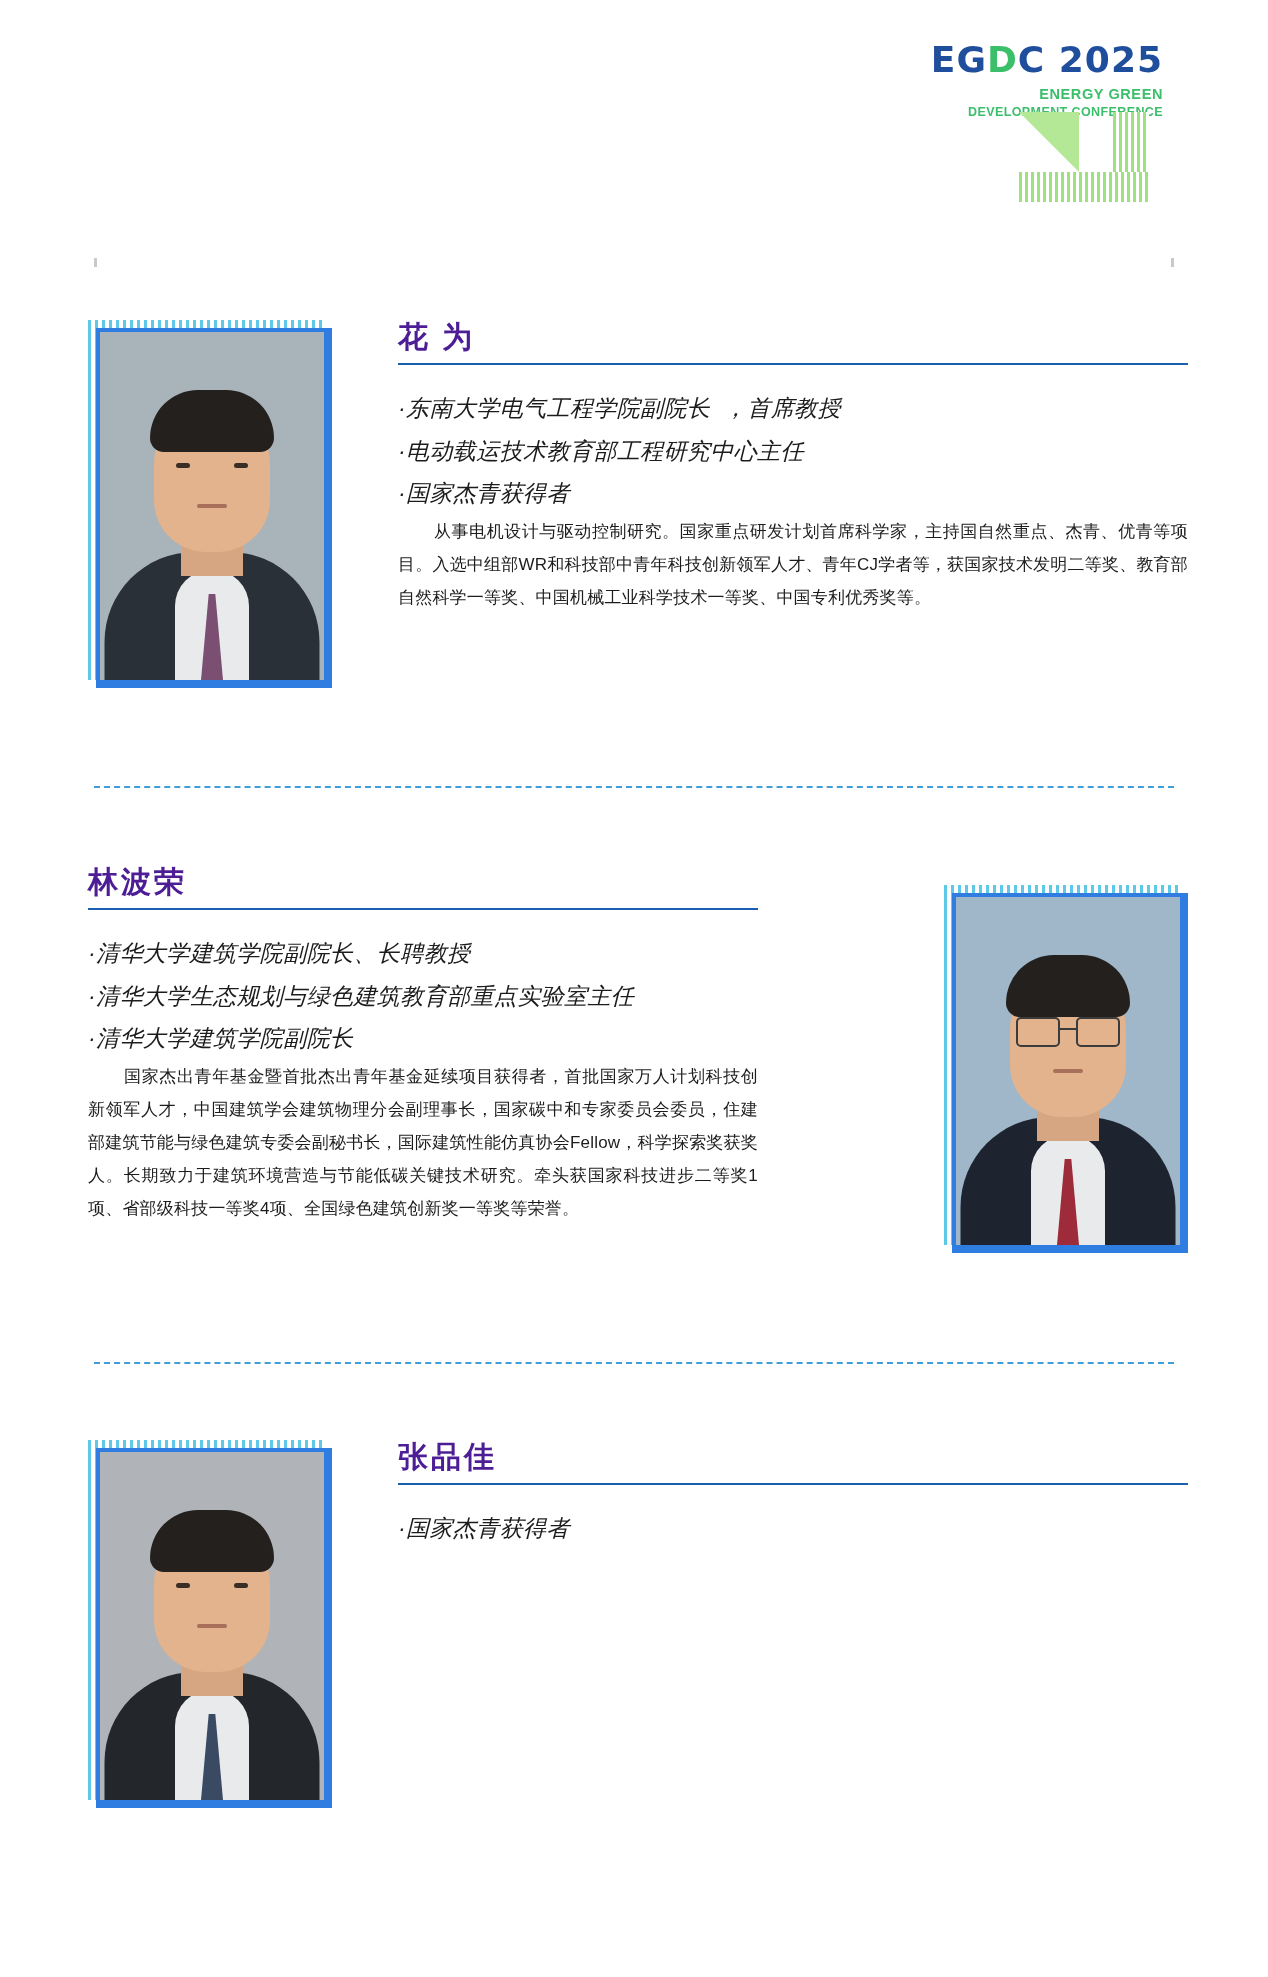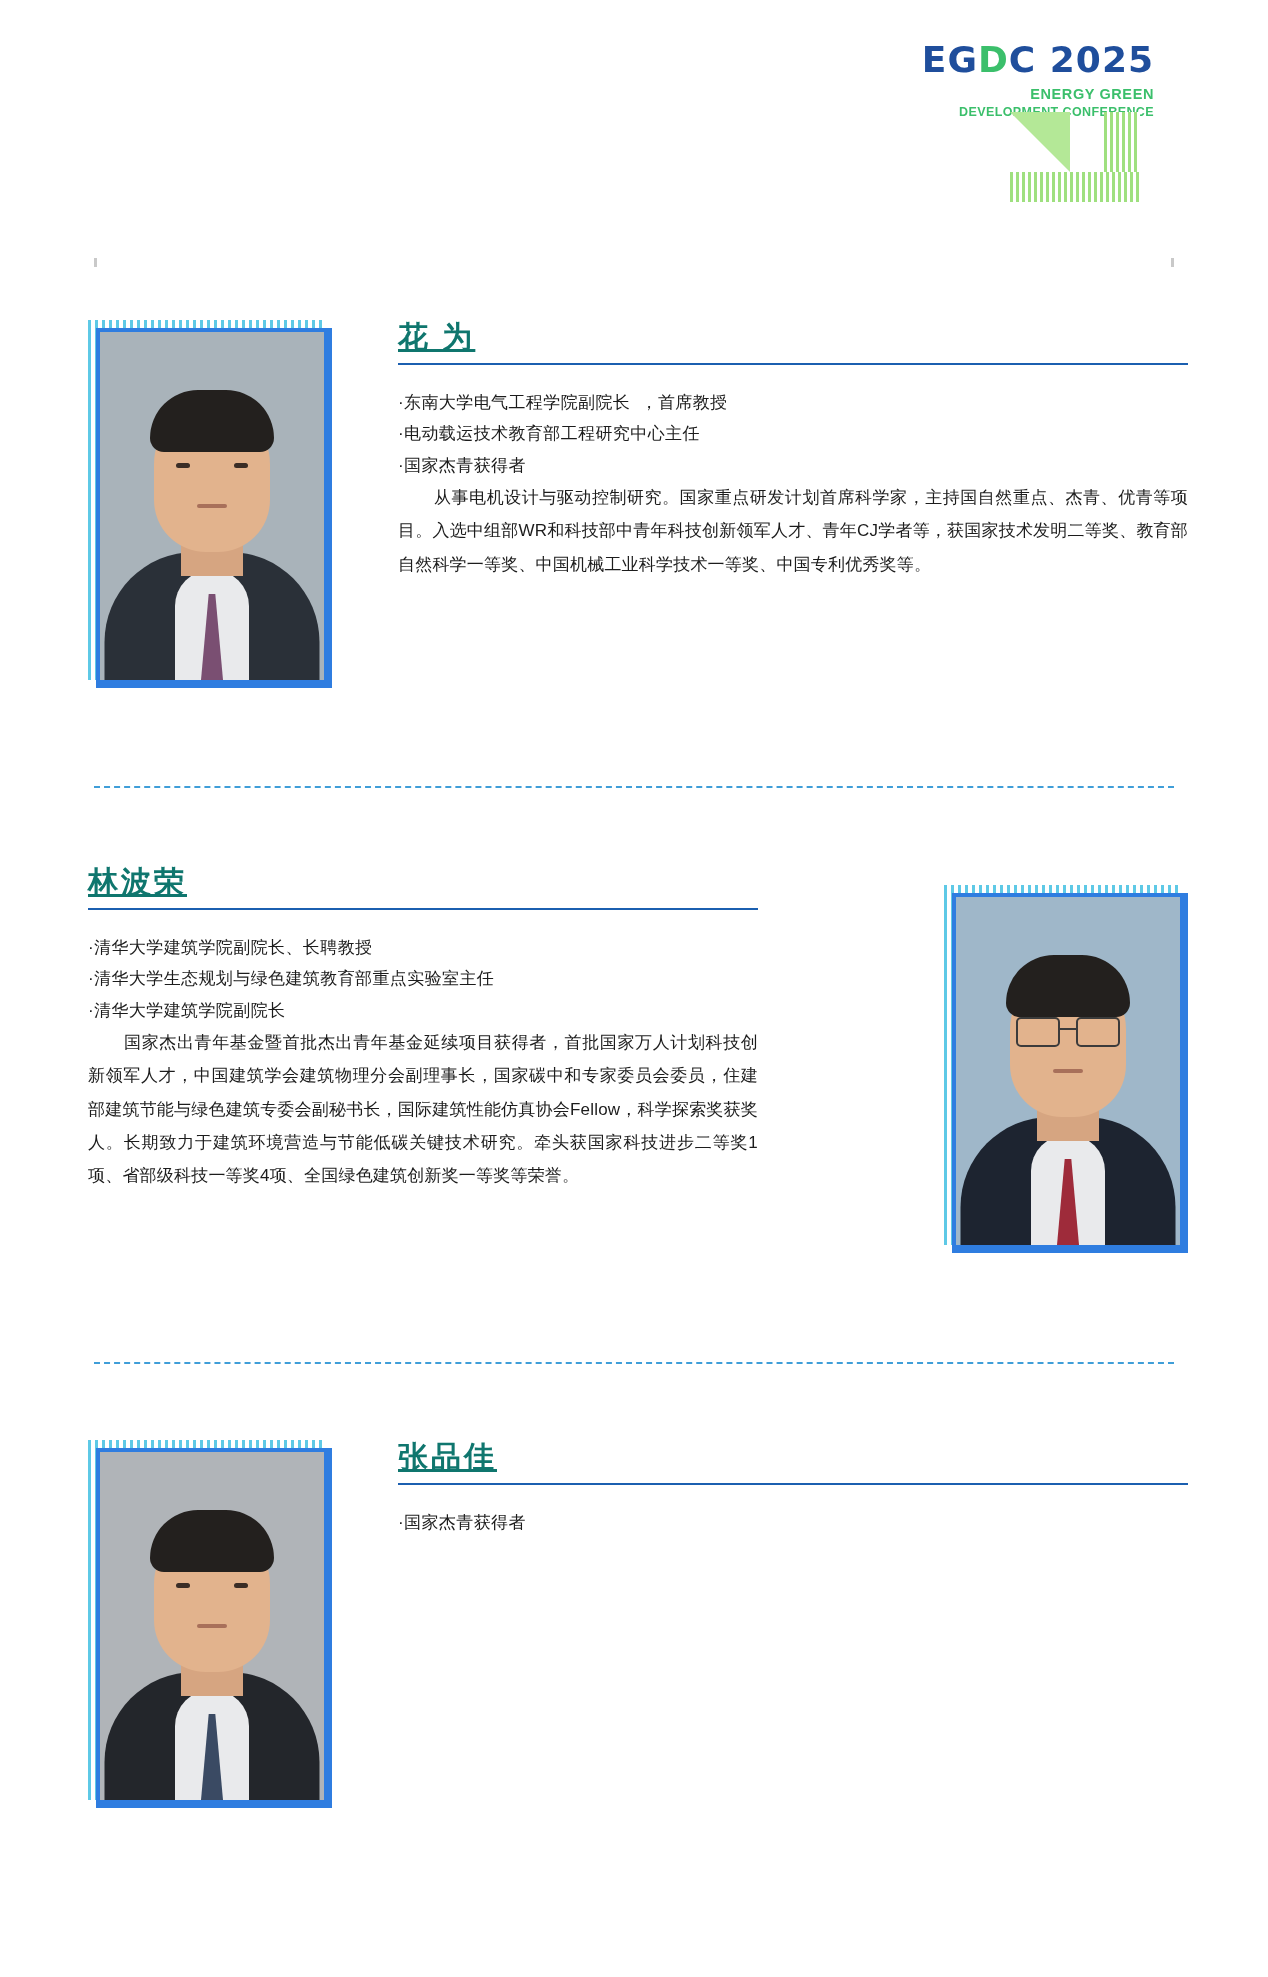--- a/index.html
+++ b/index.html
@@ -13,21 +13,21 @@
     position: relative;
     font-family: "Liberation Sans", "DejaVu Sans", sans-serif;
     color: #1a1a1a;
     overflow: hidden;
   }
 
   
   .header {
     position: absolute;
     top: 0;
-    left: 8px;
+    left: 17px;
     width: 1232px;
     height: 230px;
   }
   .logo-block {
     position: absolute;
     right: 86px;
     top: 42px;
     text-align: right;
     line-height: 1;
   }
@@ -263,40 +263,40 @@
     border-radius: 0;
   }
 
   .info {
     position: absolute;
     top: 0;
   }
   .name {
     font-size: 30px;
     font-weight: bold;
-    color: #0f766e;
+    color: #4c1d95;
     letter-spacing: 3px;
     line-height: 1.1;
     white-space: pre;
-    text-decoration: underline;
   }
   .name-rule {
     margin-top: 10px;
     height: 2px;
     background: #1b5fb0;
   }
   .titles {
     margin-top: 22px;
   }
   .titles .line {
-    font-size: 17px;
+    font-size: 23px;
     color: #1c1c1c;
     line-height: 1.85;
     letter-spacing: 0.4px;
     white-space: pre;
+    font-style: italic;
   }
   .bio {
     font-size: 17px;
     line-height: 1.95;
     color: #1c1c1c;
     letter-spacing: 0.2px;
     text-align: justify;
     text-justify: inter-ideograph;
   }
   .bio .indent { display: inline-block; width: 2.1em; }

